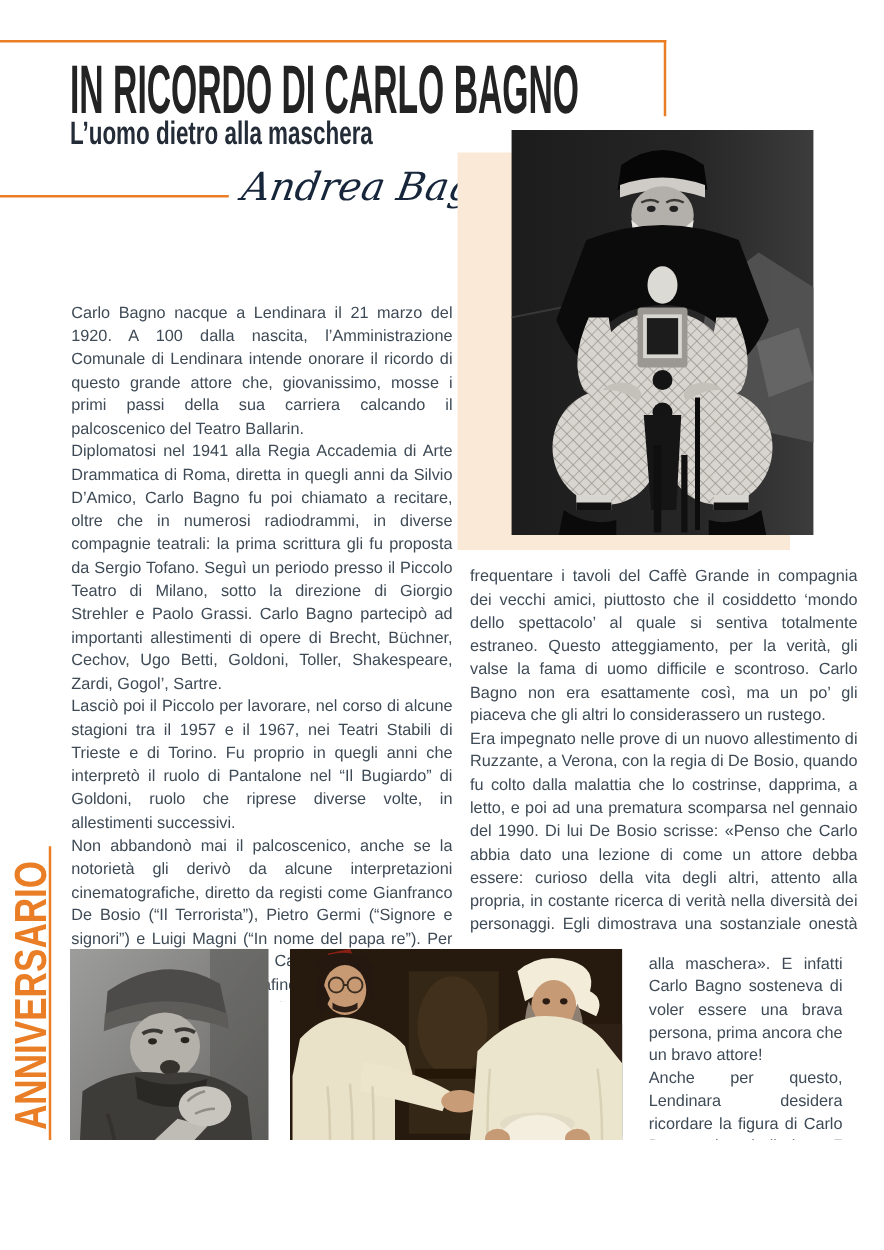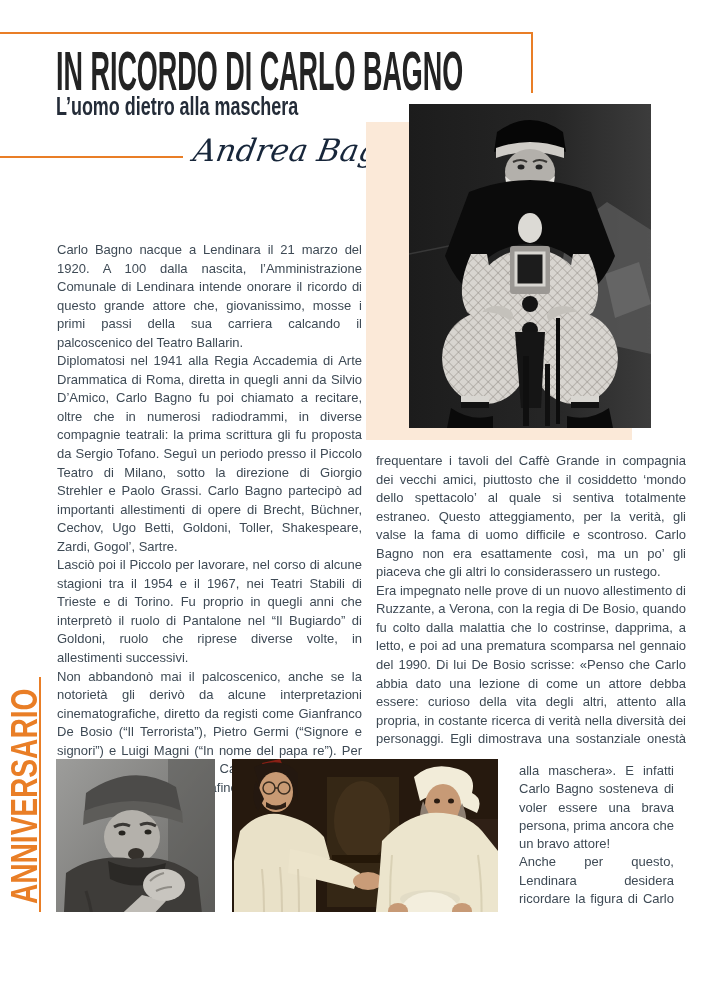--- a/index.html
+++ b/index.html
@@ -104,21 +104,21 @@
       <rect x="162" y="292" width="28" height="12" fill="#d8d6d1"></rect>
       <rect x="162" y="298" width="28" height="6" fill="#111"></rect>
       <path d="M42 304 Q62 318 84 312 L84 324 L38 324 Z" fill="#0a0a0a"></path>
       <path d="M200 304 Q180 318 158 312 L158 324 L204 324 Z" fill="#0a0a0a"></path>
     </svg>
   </figure>
 
   <div class="col col1">
       <p>Carlo Bagno nacque a Lendinara il 21 marzo del 1920. A 100 dalla nascita, l’Amministrazione Comunale di Lendinara intende onorare il ricordo di questo grande attore che, giovanissimo, mosse i primi passi della sua carriera calcando il palcoscenico del Teatro Ballarin.</p>
       <p>Diplomatosi nel 1941 alla Regia Accademia di Arte Drammatica di Roma, diretta in quegli anni da Silvio D’Amico, Carlo Bagno fu poi chiamato a recitare, oltre che in numerosi radiodrammi, in diverse compagnie teatrali: la prima scrittura gli fu proposta da Sergio Tofano. Seguì un periodo presso il Piccolo Teatro di Milano, sotto la direzione di Giorgio Strehler e Paolo Grassi. Carlo Bagno partecipò ad importanti allestimenti di opere di Brecht, Büchner, Cechov, Ugo Betti, Goldoni, Toller, Shakespeare, Zardi, Gogol’, Sartre.</p>
-      <p>Lasciò poi il Piccolo per lavorare, nel corso di alcune stagioni tra il 1954 e il 1967, nei Teatri Stabili di Trieste e di Torino. Fu proprio in quegli anni che interpretò il ruolo di Pantalone nel “Il Bugiardo” di Goldoni, ruolo che riprese diverse volte, in allestimenti successivi.</p>
+      <p>Lasciò poi il Piccolo per lavorare, nel corso di alcune stagioni tra il 1957 e il 1967, nei Teatri Stabili di Trieste e di Torino. Fu proprio in quegli anni che interpretò il ruolo di Pantalone nel “Il Bugiardo” di Goldoni, ruolo che riprese diverse volte, in allestimenti successivi.</p>
       <p>Non abbandonò mai il palcoscenico, anche se la notorietà gli derivò da alcune interpretazioni cinematografiche, diretto da registi come Gianfranco De Bosio (“Il Terrorista”), Pietro Germi (“Signore e signori”) e Luigi Magni (“In nome del papa re”). Per quest’ultimo film, nel quale Carlo Bagno assunse la parte del perpetuo Serafino a fianco di Nino Manfredi, ottenne il Nastro d’Argento come migliore attore non protagonista, oltre a numerosi altri premi e riconoscimenti.</p>
     </div>
   <div class="col col2u">
       <p>frequentare i tavoli del Caffè Grande in compagnia dei vecchi amici, piuttosto che il cosiddetto ‘mondo dello spettacolo’ al quale si sentiva totalmente estraneo. Questo atteggiamento, per la verità, gli valse la fama di uomo difficile e scontroso. Carlo Bagno non era esattamente così, ma un po’ gli piaceva che gli altri lo considerassero un rustego.</p>
       <p>Era impegnato nelle prove di un nuovo allestimento di Ruzzante, a Verona, con la regia di De Bosio, quando fu colto dalla malattia che lo costrinse, dapprima, a letto, e poi ad una prematura scomparsa nel gennaio del 1990. Di lui De Bosio scrisse: «Penso che Carlo abbia dato una lezione di come un attore debba essere: curioso della vita degli altri, attento alla propria, in costante ricerca di verità nella diversità dei personaggi. Egli dimostrava una sostanziale onestà nel presentarsi al giudizio del pubblico: come nel suo Pantalone, non gli interessava la maschera ma l’umanità che stava dietro</p>
     </div>
   <div class="col col2l">
       <p>alla maschera». E infatti Carlo Bagno sosteneva di voler essere una brava persona, prima ancora che un bravo attore!</p>
       <p>Anche per questo, Lendinara desidera ricordare la figura di Carlo Bagno, al quale il giorno 7 settembre alle 21 verrà intitolata la Sala Civica presso la ex Pescheria di Riviera del Popolo.</p>
     </div>

